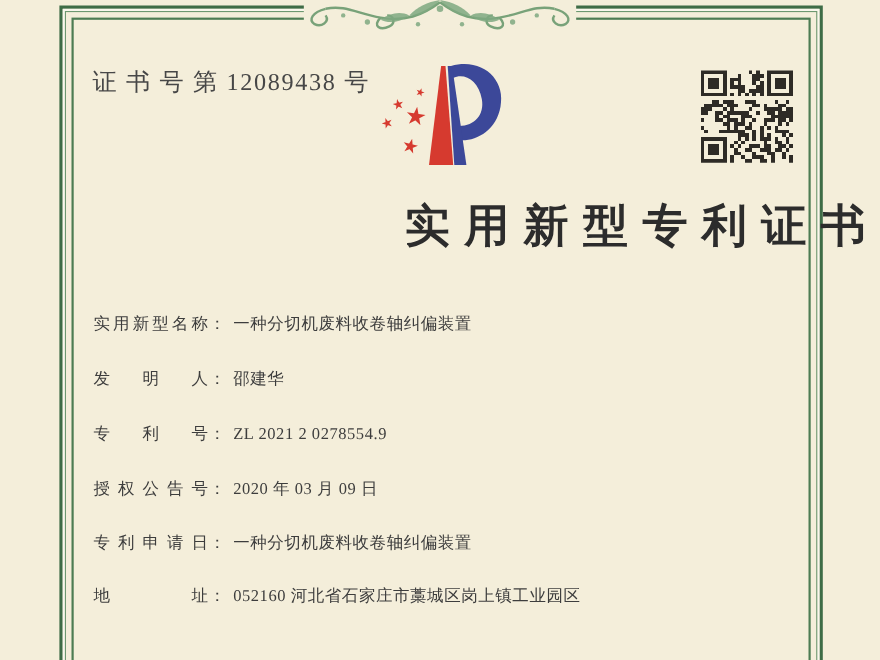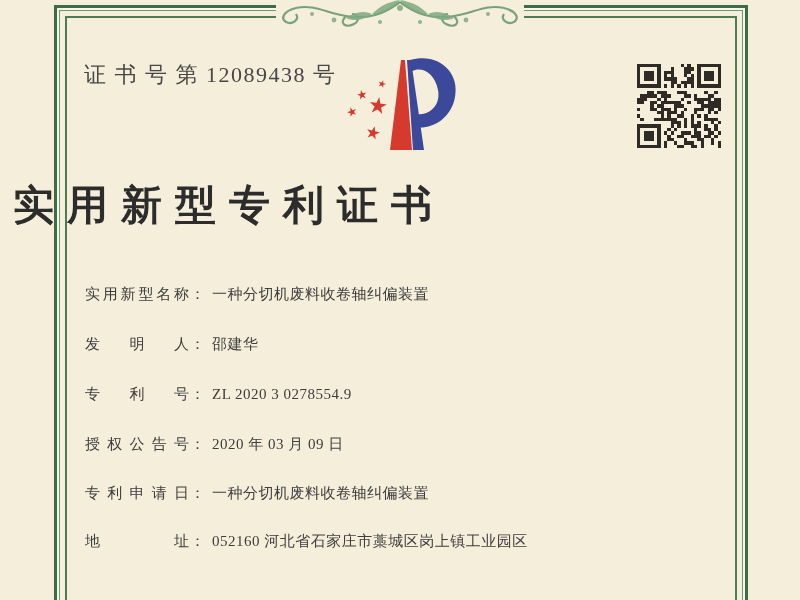--- a/index.html
+++ b/index.html
@@ -18,21 +18,21 @@
   .ornament{position:absolute;left:276px;top:0;width:248px;height:30px;z-index:5;}
 
   .cert-no{
     position:absolute;left:84px;top:60px;font-size:22px;color:#474747;
     letter-spacing:1.5px;white-space:nowrap;z-index:3;
   }
   .logo{position:absolute;left:336px;top:48px;width:126px;height:116px;z-index:3;}
   .qr{position:absolute;left:637px;top:64px;width:84px;height:84px;z-index:3;}
 
   .title{
-    position:absolute;top:178px;left:0;width:100%;text-align:left;
+    position:absolute;top:178px;left:0;width:100%;text-align:right;
     font-size:41px;font-weight:bold;color:#2c2c2c;
     letter-spacing:13px;text-indent:13px;white-space:nowrap;z-index:3;
   }
 
   .row{position:absolute;left:85px;font-size:15px;white-space:nowrap;color:#3d3d3d;z-index:3;}
   .lbl{
     display:inline-block;width:104px;
     text-align:justify;text-align-last:justify;
     -moz-text-align-last:justify;
   }
@@ -407,21 +407,21 @@
 
 <div class="title">实用新型专利证书</div>
 
 <div class="row" style="top:285px">
   <span class="lbl">实用新型名称</span><span class="colon">：</span><span class="val">一种分切机废料收卷轴纠偏装置</span>
 </div>
 <div class="row" style="top:335px">
   <span class="lbl">发明人</span><span class="colon">：</span><span class="val">邵建华</span>
 </div>
 <div class="row" style="top:385px">
-  <span class="lbl">专利号</span><span class="colon">：</span><span class="val">ZL 2020 3 0278554.9</span>
+  <span class="lbl">专利号</span><span class="colon">：</span><span class="val">ZL 2021 2 0278554.9</span>
 </div>
 <div class="row" style="top:435px">
   <span class="lbl">授权公告号</span><span class="colon">：</span><span class="val">2020 年 03 月 09 日</span>
 </div>
 <div class="row" style="top:484px">
   <span class="lbl">专利申请日</span><span class="colon">：</span><span class="val">一种分切机废料收卷轴纠偏装置</span>
 </div>
 <div class="row" style="top:532px">
   <span class="lbl">地址</span><span class="colon">：</span><span class="val">052160 河北省石家庄市藁城区岗上镇工业园区</span>
 </div>

